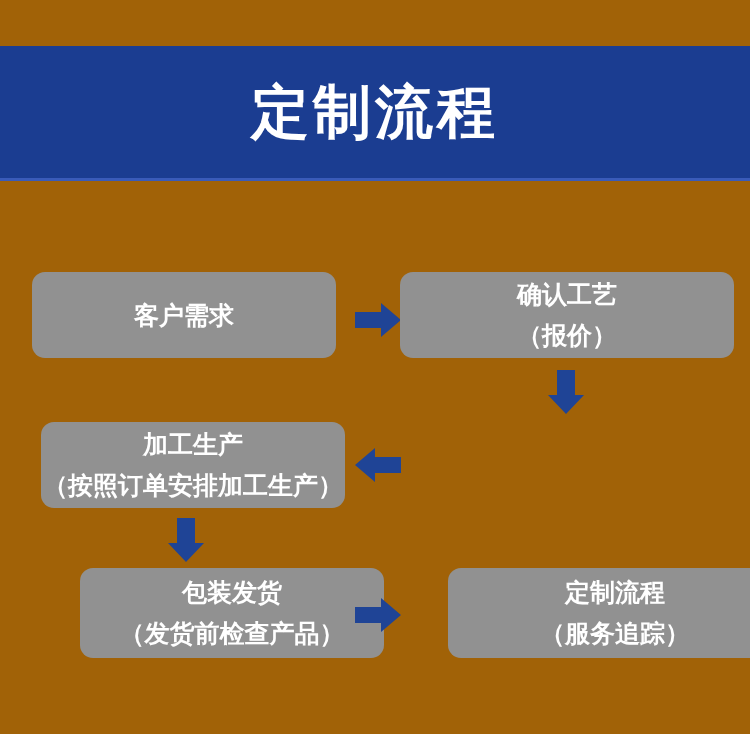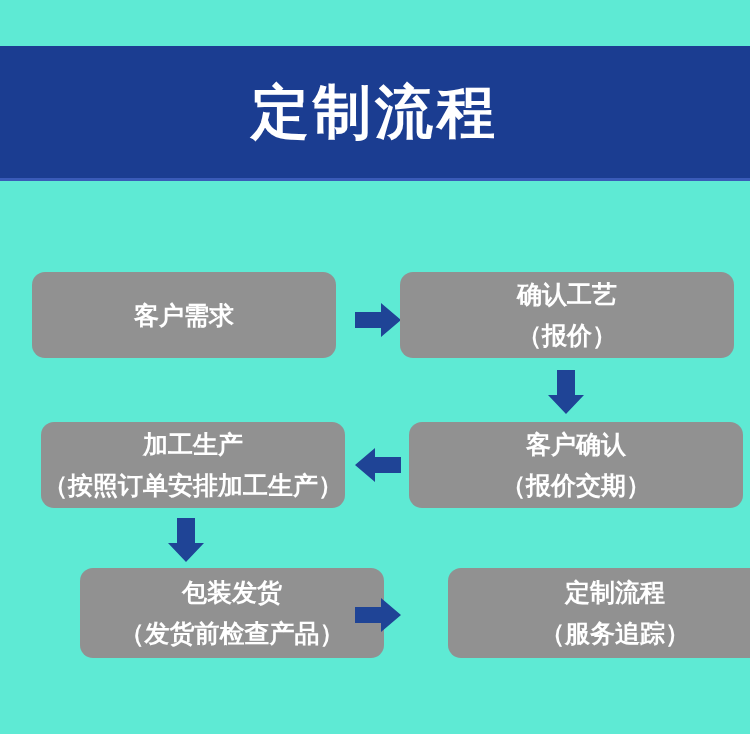--- a/index.html
+++ b/index.html
@@ -10,21 +10,21 @@
     width: 750px;
     height: 734px;
     background: #ffffff;
     font-family: "Liberation Sans", "DejaVu Sans", sans-serif;
     overflow: hidden;
   }
   #page {
     position: relative;
     width: 750px;
     height: 734px;
-    background: #5eead4;
+    background: #a16207;
   }
 
   
   .banner {
     position: absolute;
     left: 0;
     top: 46px;
     width: 750px;
     height: 132px;
     background: #1B3D91;
@@ -126,24 +126,20 @@
     <div class="flow-line">加工生产</div>
     <div class="flow-line">（按照订单安排加工生产）</div>
   </div>
 
   <div class="arrow arrow-l1">
     <svg width="46" height="34" viewBox="0 0 46 34" xmlns="http://www.w3.org/2000/svg">
       <polygon points="46,9 20,9 20,0 0,17 20,34 20,25 46,25" fill="#1F4496"></polygon>
     </svg>
   </div>
 
-  <div class="flow-box box-right row2">
-    <div class="flow-line">客户确认</div>
-    <div class="flow-line">（报价交期）</div>
-  </div>
 
   <div class="arrow arrow-d2">
     <svg width="36" height="44" viewBox="0 0 36 44" xmlns="http://www.w3.org/2000/svg">
       <polygon points="9,0 27,0 27,25 36,25 18,44 0,25 9,25" fill="#1F4496"></polygon>
     </svg>
   </div>
 
   <div class="flow-box box-left row3">
     <div class="flow-line">包装发货</div>
     <div class="flow-line">（发货前检查产品）</div>

